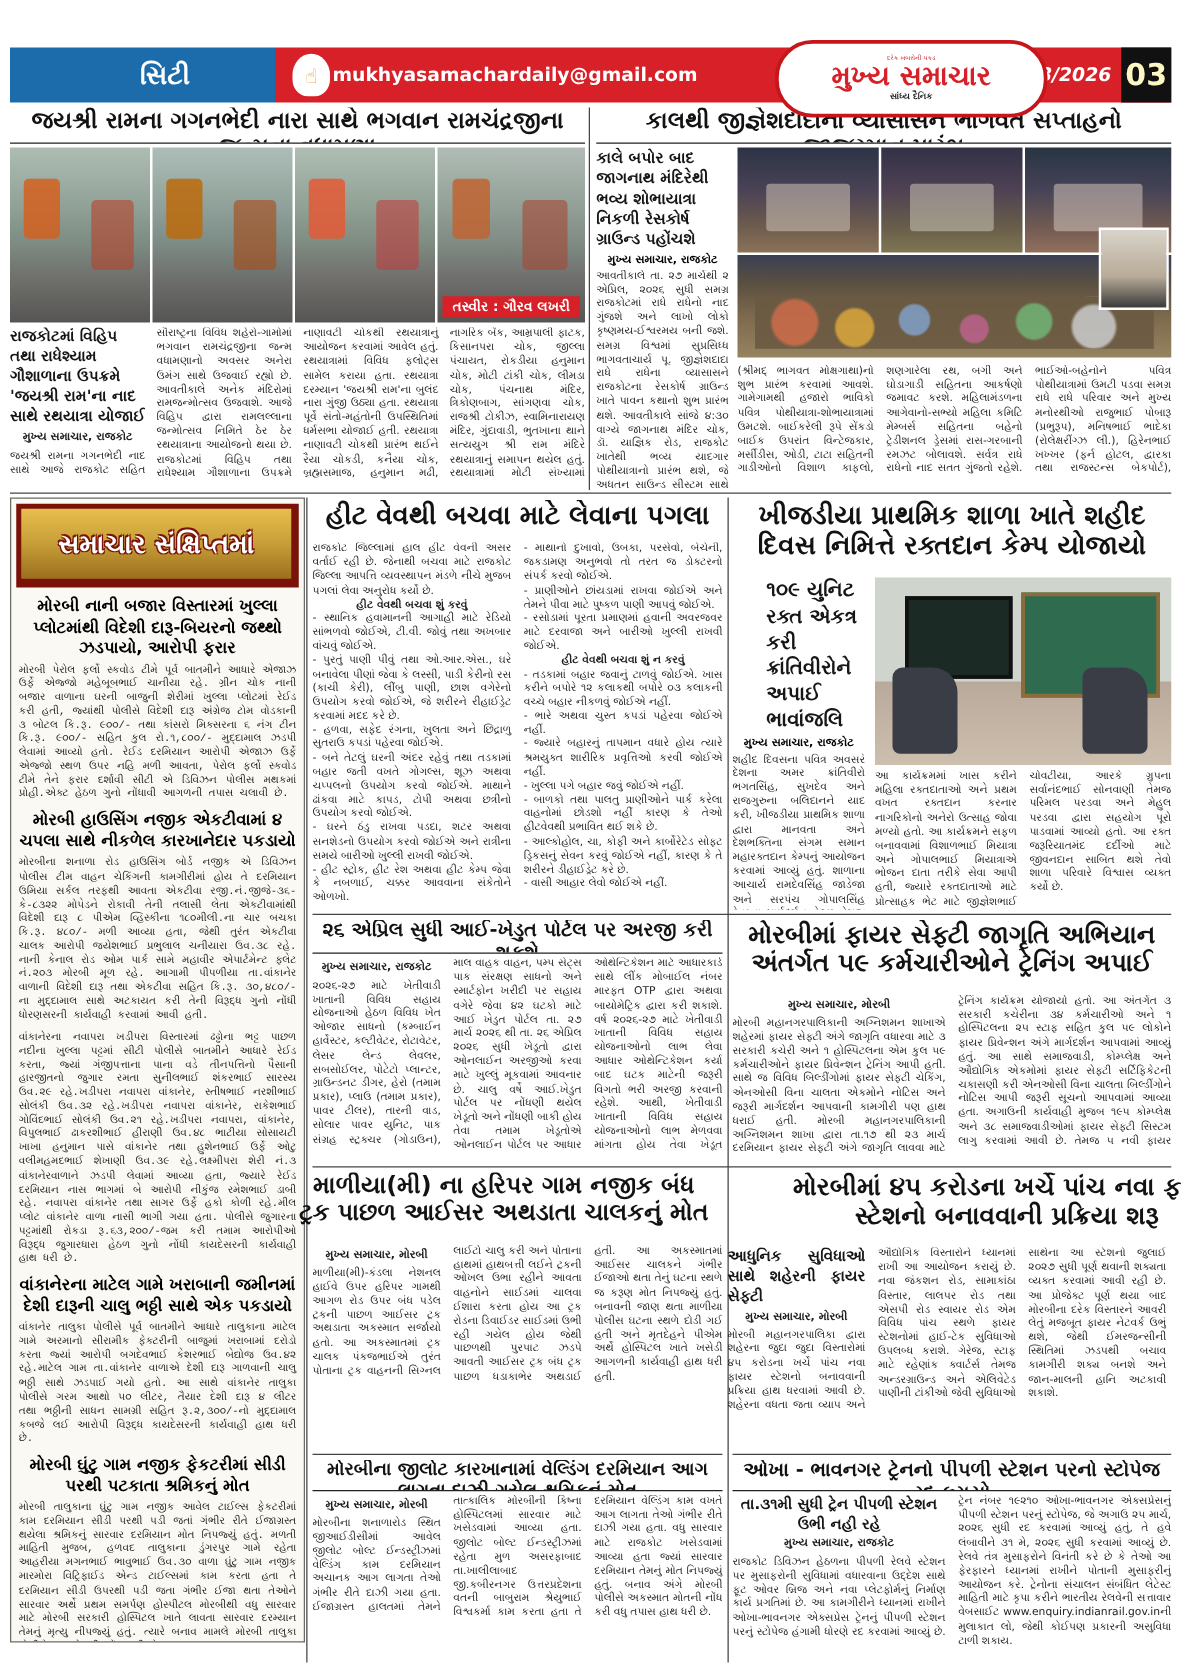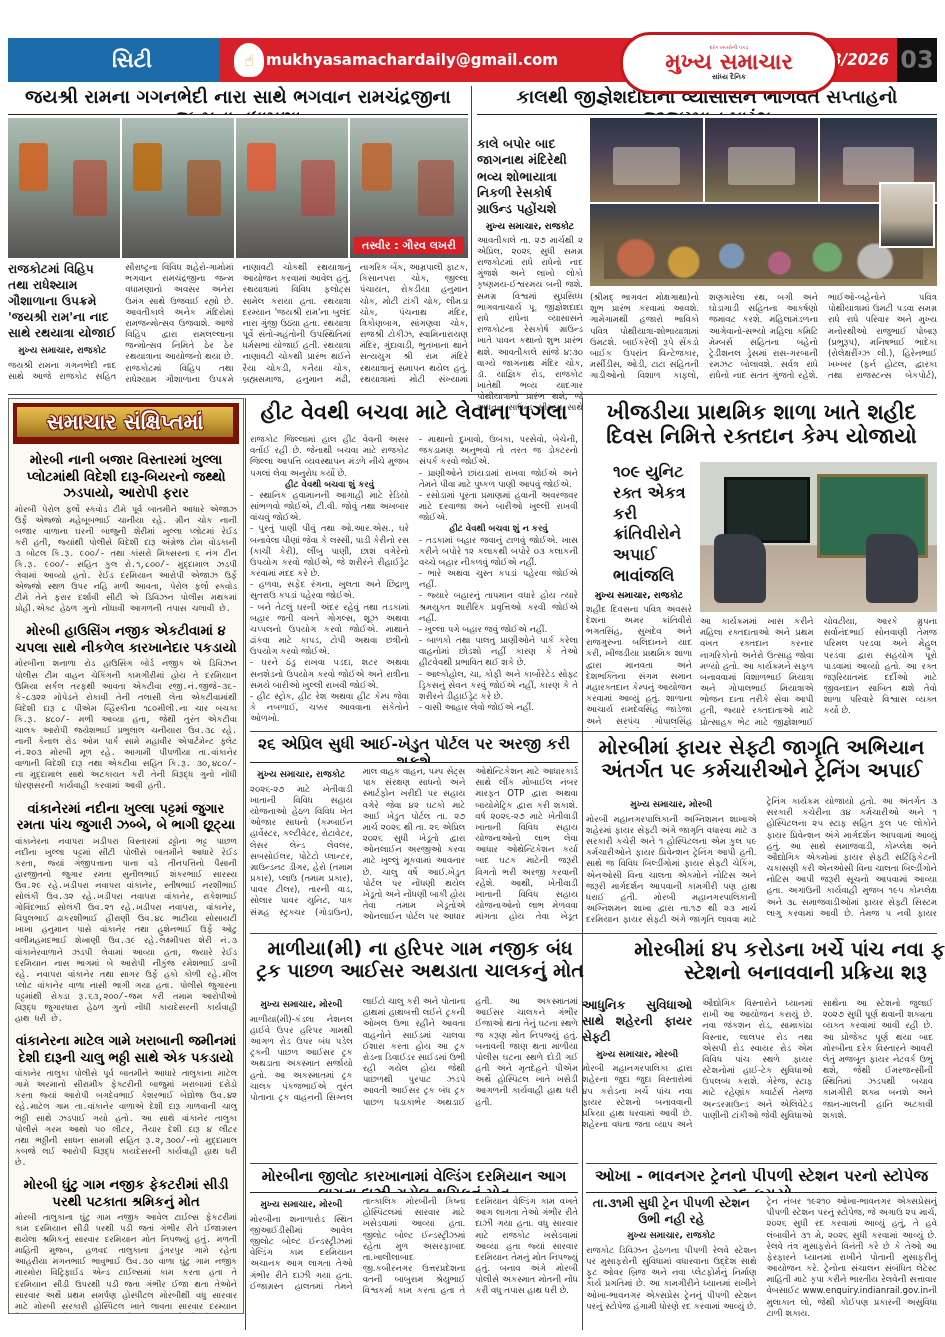--- a/index.html
+++ b/index.html
@@ -11,21 +11,21 @@
   .blue-box{position:absolute;left:0;top:0;width:212px;height:44px;background:#1c6cab;display:flex;align-items:center;justify-content:center;}
   .blue-box span{color:#fff;font-size:21px;font-weight:bold;margin-left:36px;}
   .red-bar{position:absolute;left:212px;top:0;width:717px;height:44px;background:#d72027;display:flex;align-items:center;}
   .email{color:#fff;font-size:15px;font-weight:bold;margin-left:46px;}
   .hand{position:absolute;left:14px;top:5px;width:30px;height:34px;background:#fff;border-radius:50% 50% 40% 40%;display:flex;align-items:center;justify-content:center;font-size:16px;color:#e8a33d;}
   .masthead{position:absolute;left:400px;top:-6px;width:212px;height:56px;background:#fff;border:3px solid #c6151b;border-radius:30px;display:flex;flex-direction:column;align-items:center;justify-content:center;z-index:5;text-align:center;}
   .masthead .m-top{font-size:5px;color:#c6151b;line-height:1;}
   .masthead .m-title{font-size:22px;font-weight:bold;color:#d72027;line-height:1.05;}
   .masthead .m-sub{font-size:7px;color:#222;font-weight:bold;line-height:1;}
   .date-txt{position:absolute;right:48px;top:0;height:44px;display:flex;align-items:center;color:#fff;font-size:15px;font-weight:bold;font-style:italic;}
-  .pagenum{position:absolute;right:0;top:0;width:40px;height:44px;background:#111;color:#737373;font-size:24px;font-weight:bold;display:flex;align-items:center;justify-content:center;}
+  .pagenum{position:absolute;right:0;top:0;width:40px;height:44px;background:#111;color:#fef9c3;font-size:24px;font-weight:bold;display:flex;align-items:center;justify-content:center;}
   
   .headline{font-weight:bold;color:#121212;text-align:center;line-height:1.15;overflow:hidden;}
   .hl-rule{border-bottom:1.5px solid #222;}
   .subhead{font-weight:bold;color:#161616;line-height:1.3;overflow:hidden;}
   .byline{font-weight:bold;font-size:9px;text-align:center;margin:3px 0;}
   .bodytext{font-size:8.6px;color:#1d1d1d;text-align:justify;line-height:1.3;overflow:hidden;}
   .cols2{column-count:2;column-gap:10px;}
   .cols3{column-count:3;column-gap:10px;}
   .cols4{column-count:4;column-gap:9px;}
   .prelines{white-space:pre-line;}
@@ -49,21 +49,21 @@
   .ph-class{background:linear-gradient(180deg,#cfd4cd 0%,#cfd4cd 55%,#b9a99b 56%,#cdbfae 100%);}
   .board{position:absolute;right:4%;top:8%;width:44%;height:52%;background:#2f6b4f;border:3px solid #8a6d3b;}
   .tvset{position:absolute;left:10%;top:10%;width:34%;height:40%;background:#1b2a24;border:3px solid #111;}
   .chair1,.chair2{position:absolute;bottom:6%;width:22%;height:46%;background:#3a3d46;border-radius:8px 20px 6px 6px;}
   .chair1{left:6%;} .chair2{right:8%;}
   .caption-box{position:absolute;right:4px;bottom:4px;background:#d72027;color:#fff;font-size:11px;font-weight:bold;padding:2px 8px;}
   .inset{position:absolute;border:2px solid #fff;background:linear-gradient(180deg,#d8d3c9 0%,#b8ab98 60%,#3a3a3a 100%);}
   
   #briefs{top:398px;left:8px;width:234px;height:914px;background:#fbf9f4;border:1px solid #6b6b6b;overflow:hidden;}
   .briefs-head{margin:4px;background:#7a1208;padding:4px 6px 7px 4px;}
-  .briefs-head-inner{background:linear-gradient(180deg,#e9bd4e 0%,#caa23a 45%,#9c6f1e 100%);padding:3px 4px;text-align:center;}
+  .briefs-head-inner{background:linear-gradient(180deg,#e9bd4e 0%,#caa23a 45%,#9c6f1e 100%);padding:16px 4px;text-align:center;}
   .briefs-head-inner span{color:#fff;font-size:21px;font-weight:bold;text-shadow:1px 1px 0 #7a1208,-1px 1px 0 #7a1208,1px -1px 0 #7a1208,-1px -1px 0 #7a1208;}
   .brief-item{padding:2px 6px 4px 6px;}
   .brief-title{font-size:13.2px;font-weight:bold;text-align:center;line-height:1.25;margin:2px 0 3px 0;}
   .brief-body{font-size:8.4px;text-align:justify;line-height:1.32;color:#1d1d1d;font-family:Liberation Mono, monospace;}
   .center-bold{font-weight:bold;text-align:center;}
 </style>
 </head>
 <body>
 
 <div id="page">
@@ -98,21 +98,21 @@
   <div class="abs bodytext cols4" style="top:262px;left:8px;width:460px;height:130px;">
     <div class="subhead" style="font-size:12.3px;text-align:left;">રાજકોટમાં વિહિપ તથા રાધેશ્યામ ગૌશાળાના ઉપક્રમે 'જયશ્રી રામ'ના નાદ સાથે રથયાત્રા યોજાઈ</div>
     <div class="byline">મુખ્ય સમાચાર, રાજકોટ</div>
     <span>જયશ્રી રામના ગગનભેદી નાદ સાથે આજે રાજકોટ સહિત સૌરાષ્ટ્રના વિવિધ શહેરો-ગામોમાં ભગવાન રામચંદ્રજીના જન્મ વધામણાનો અવસર અનેરા ઉમંગ સાથે ઉજવાઈ રહ્યો છે. આવતીકાલે અનેક મંદિરોમાં રામજન્મોત્સવ ઉજવાશે. આજે વિહિપ દ્વારા રામલલ્લાના જન્મોત્સવ નિમિતે ઠેર ઠેર રથયાત્રાના આયોજનો થયા છે. રાજકોટમાં વિહિપ તથા રાધેશ્યામ ગૌશાળાના ઉપક્રમે નાણાવટી ચોકથી રથયાત્રાનું આયોજન કરવામાં આવેલ હતું. રથયાત્રામાં વિવિધ ફલોટ્સ સામેલ કરાયા હતા. રથયાત્રા દરમ્યાન 'જયશ્રી રામ'ના બુલંદ નારા ગુંજી ઉઠ્યા હતા. રથયાત્રા પૂર્વે સંતો-મહંતોની ઉપસ્થિતિમાં ધર્મસભા યોજાઈ હતી. રથયાત્રા નાણાવટી ચોકથી પ્રારંભ થઈને રૈયા ચોકડી, કનૈયા ચોક, બ્રહ્મસમાજ, હનુમાન મઢી, નાગરિક બેંક, આમ્રપાલી ફાટક, કિસાનપરા ચોક, જીલ્લા પંચાયત, રોકડીયા હનુમાન ચોક, મોટી ટાંકી ચોક, લીમડા ચોક, પંચનાથ મંદિર, ત્રિકોણબાગ, સાંગણવા ચોક, રાજશ્રી ટોકીઝ, સ્વામિનારાયણ મંદિર, ગુંદાવાડી, ભુતખાના થાને સત્યયુગ શ્રી રામ મંદિરે રથયાત્રાનું સમાપન થયેલ હતું. રથયાત્રામાં મોટી સંખ્યામાં ફલોટ્સ રજુ કરાયા હતા. પૂ. મહંત રાધેશ્યામ બાપુ, વિહિપના માવજીભાઈ કોટીચા, નરેન્દ્રભાઈ દવે, હસુભાઈ ભગદેવ, શાંતુભાઈ રૂપારેલીયા, ભુપતભાઈ ગોવાણી, વિજયભાઈ વાંક સહિતના અગ્રણીઓ ઉપસ્થિત રહ્યા હતા.</span>
   </div>
 
   <div class="abs vrule" style="top:86px;left:471px;height:306px;"></div>
 
   <div class="abs headline hl-rule" style="top:86px;left:477px;width:460px;height:28px;font-size:18.5px;">કાલથી જીજ્ઞેશદાદાના વ્યાસાસને ભાગવત સપ્તાહનો જાજરમાન પ્રારંભ</div>
 
-  <div class="abs" style="top:136px;left:477px;width:106px;height:274px;overflow:hidden;">
+  <div class="abs" style="top:118px;left:477px;width:106px;height:274px;overflow:hidden;">
     <div class="subhead" style="font-size:12.6px;">કાલે બપોર બાદ જાગનાથ મંદિરેથી ભવ્ય શોભાયાત્રા નિકળી રેસકોર્ષ ગ્રાઉન્ડ પહોંચશે</div>
     <div class="byline">મુખ્ય સમાચાર, રાજકોટ</div>
     <div class="bodytext">આવતીકાલે તા. ૨૭ માર્ચથી ૨ એપ્રિલ, ૨૦૨૬ સુધી સમગ્ર રાજકોટમાં રાધે રાધેનો નાદ ગુંજશે અને લાખો લોકો કૃષ્ણમય-ઈશ્વરમય બની જશે. સમગ્ર વિશ્વમાં સુપ્રસિધ્ધ ભાગવતાચાર્ય પૂ. જીજ્ઞેશદાદા રાધે રાધેના વ્યાસાસને રાજકોટના રેસકોર્ષ ગ્રાઉન્ડ ખાતે પાવન કથાનો શુભ પ્રારંભ થશે. આવતીકાલે સાંજે ૪:૩૦ વાગ્યે જાગનાથ મંદિર ચોક, ડૉ. યાજ્ઞિક રોડ, રાજકોટ ખાતેથી ભવ્ય યાદગાર પોથીયાત્રાનો પ્રારંભ થશે, જે અધતન સાઉન્ડ સીસ્ટમ સાથે રેસકોર્ષ પહોંચશે. પવિત્ર પોથીજીને વાજતે-ગાજતે વ્યાસપીઠ સુધી લઈ જવાશે.</div>
   </div>
 
   <div class="abs" style="top:118px;left:590px;width:347px;height:168px;">
     <div class="photo ph-night" style="position:absolute;left:0;top:0;width:113px;height:84px;"></div>
     <div class="photo ph-night" style="position:absolute;left:115px;top:0;width:113px;height:84px;filter:hue-rotate(18deg);"></div>
     <div class="photo ph-night" style="position:absolute;left:230px;top:0;width:117px;height:84px;filter:hue-rotate(-15deg);"></div>
     <div class="photo ph-crowd" style="position:absolute;left:0;top:86px;width:347px;height:82px;"></div>
@@ -131,21 +131,20 @@
     </div>
     <div class="brief-item">
       <div class="brief-title">મોરબી નાની બજાર વિસ્તારમાં ખુલ્લા પ્લોટમાંથી વિદેશી દારૂ-બિયરનો જથ્થો ઝડપાયો, આરોપી ફરાર</div>
       <div class="brief-body">મોરબી પેરોલ ફર્લો સ્કવોડ ટીમે પૂર્વ બાતમીને આધારે એજાઝ ઉર્ફે એજ્જો મહેબૂબભાઈ ચાનીયા રહે. ગ્રીન ચોક નાની બજાર વાળાના ઘરની બાજુની શેરીમાં ખુલ્લા પ્લોટમાં રેઈડ કરી હતી, જ્યાંથી પોલીસે વિદેશી દારૂ અંગ્રેજ ટોમ વોડકાની ૩ બોટલ કિ.રૂ. ૯૦૦/- તથા કાંસરો મિક્સરના ૬ નંગ ટીન કિ.રૂ. ૯૦૦/- સહિત કુલ રો.૧,૮૦૦/- મુદ્દામાલ ઝડપી લેવામાં આવ્યો હતો. રેઈડ દરમિયાન આરોપી એજાઝ ઉર્ફે એજ્જો સ્થળ ઉપર નહિ મળી આવતા, પેરોલ ફર્લો સ્કવોડ ટીમે તેને ફરાર દર્શાવી સીટી એ ડિવિઝન પોલીસ મથકમાં પ્રોહી.એક્ટ હેઠળ ગુનો નોંધાવી આગળની તપાસ ચલાવી છે.</div>
     </div>
     <div class="brief-item">
       <div class="brief-title">મોરબી હાઉસિંગ નજીક એકટીવામાં ૪ ચપલા સાથે નીકળેલ કારખાનેદાર પકડાયો</div>
       <div class="brief-body">મોરબીના શનાળા રોડ હાઉસિંગ બોર્ડ નજીક એ ડિવિઝન પોલીસ ટીમ વાહન ચેકિંગની કામગીરીમાં હોય તે દરમિયાન ઉમિયા સર્કલ તરફથી આવતા એકટીવા રજી.નં.જીજે-૩૬-કે-૮૩૨૨ મોપેડને રોકાવી તેની તલાસી લેતા એકટીવામાંથી વિદેશી દારૂ ૮ પીએમ વ્હિસ્કીના ૧૮૦મીલી.ના ચાર બચકા કિ.રૂ. ૪૮૦/- મળી આવ્યા હતા, જેથી તુરંત એકટીવા ચાલક આરોપી જયેશભાઈ પ્રભુલાલ ચનીયારા ઉવ.૩૮ રહે. નાની કેનાલ રોડ ઓમ પાર્ક સામે મહાવીર એપાર્ટમેન્ટ ફ્લેટ નં.૨૦૩ મોરબી મૂળ રહે. આગામી પીપળીયા તા.વાંકાનેર વાળાની વિદેશી દારૂ તથા એકટીવા સહિત કિ.રૂ. ૩૦,૪૮૦/-ના મુદ્દામાલ સાથે અટકાયત કરી તેની વિરૂદ્ધ ગુનો નોંધી ધોરણસરની કાર્યવાહી કરવામાં આવી હતી.</div>
     </div>
     <div class="brief-item">
-      <div class="brief-title">વાંકાનેરમાં નદીના ખુલ્લા પટ્ટમાં જુગાર રમતા પાંચ જુગારી ઝબ્બે, બે ભાગી છૂટ્યા</div>
       <div class="brief-body">વાંકાનેરના નવાપરા ખડીપરા વિસ્તારમાં ઢઢ્ઢોના ભટ્ટ પાછળ નદીના ખુલ્લા પટ્ટમાં સીટી પોલીસે બાતમીને આધારે રેઈડ કરતા, જ્યાં ગંજીપત્તાના પાના વડે તીનપત્તિનો પૈસાની હારજીતનો જુગાર રમતા સુનીલભાઈ શંકરભાઈ સારસ્ય ઉવ.૨૯ રહે.ખડીપરા નવાપરા વાંકાનેર, સ્તીષભાઈ નરશીભાઈ સોલંકી ઉવ.૩૨ રહે.ખડીપરા નવાપરા વાંકાનેર, રાકેશભાઈ ગોવિંદભાઈ સોલંકી ઉવ.૨૧ રહે.ખડીપરા નવાપરા, વાંકાનેર, વિપુલભાઈ ઢાકરશીભાઈ હીરાણી ઉવ.૪૮ ભાટીયા સોસાયટી ખાખા હનુમાન પાસે વાંકાનેર તથા હુશેનભાઈ ઉર્ફે ઓટુ વલીમહમદભાઈ શેખાણી ઉવ.૩૯ રહે.લક્ષ્મીપરા શેરી નં.૩ વાંકાનેરવાળાને ઝડપી લેવામાં આવ્યા હતા, જ્યારે રેઈડ દરમિયાન નાસ ભાગમાં બે આરોપી નીકુંજ રમેશભાઈ ડાબી રહે. નવાપરા વાંકાનેર તથા સાગર ઉર્ફે હકો કોળી રહે.મીલ પ્લોટ વાંકાનેર વાળા નાસી ભાગી ગયા હતા. પોલીસે જુગારના પટ્ટમાંથી રોકડા રૂ.૬૩,૨૦૦/-જમ કરી તમામ આરોપીઓ વિરૂદ્ધ જુગારધારા હેઠળ ગુનો નોંધી કાયદેસરની કાર્યવાહી હાથ ધરી છે.</div>
     </div>
     <div class="brief-item">
       <div class="brief-title">વાંકાનેરના માટેલ ગામે ખરાબાની જમીનમાં દેશી દારૂની ચાલુ ભઠ્ઠી સાથે એક પકડાયો</div>
       <div class="brief-body">વાંકાનેર તાલુકા પોલીસે પૂર્વ બાતમીને આધારે તાલુકાના માટેલ ગામે અરમાનો સીરામીક ફેક્ટરીની બાજુમાં ખરાબામાં દરોડો કરતા જ્યાં આરોપી બગદેવભાઈ કેશરભાઈ બેદ્યોજ ઉવ.૪૨ રહે.માટેલ ગામ તા.વાંકાનેર વાળાએ દેશી દારૂ ગાળવાની ચાલુ ભઠ્ઠી સાથે ઝડપાઈ ગયો હતો. આ સાથે વાંકાનેર તાલુકા પોલીસે ગરમ આથો ૫૦ લીટર, તૈયાર દેશી દારૂ ૪ લીટર તથા ભઠ્ઠીની સાધન સામગ્રી સહિત રૂ.૨,૩૦૦/-નો મુદ્દામાલ કબજે લઈ આરોપી વિરૂદ્ધ કાયદેસરની કાર્યવાહી હાથ ધરી છે.</div>
     </div>
     <div class="brief-item">
       <div class="brief-title">મોરબી ઘુંટુ ગામ નજીક ફેકટરીમાં સીડી પરથી પટકાતા શ્રમિકનું મોત</div>
       <div class="brief-body">મોરબી તાલુકાના ઘુંટુ ગામ નજીક આવેલ ટાઈલ્સ ફેકટરીમાં કામ દરમિયાન સીડી પરથી પડી જતાં ગંભીર રીતે ઈજાગ્રસ્ત થયેલા શ્રમિકનું સારવાર દરમિયાન મોત નિપજ્યું હતું. મળતી માહિતી મુજબ, હળવદ તાલુકાના ડુંગરપુર ગામે રહેતા આહરીયા મગનભાઈ ભાવુભાઈ ઉવ.૩૦ વાળા ઘુંટુ ગામ નજીક મારમોરા વિટ્રિફાઈડ એન્ડ ટાઈલ્સમાં કામ કરતા હતા તે દરમિયાન સીડી ઉપરથી પડી જતા ગંભીર ઈજા થતા તેઓને સારવાર અર્થે પ્રથમ સમર્પણ હોસ્પીટલ મોરબીથી વધુ સારવાર માટે મોરબી સરકારી હોસ્પિટલ ખાતે લાવતા સારવાર દરમ્યાન તેમનું મૃત્યુ નીપજ્યું હતું. ત્યારે બનાવ મામલે મોરબી તાલુકા પોલીસે અ.મોતની નોંધ કરી છે.</div>
     </div>
@@ -205,21 +204,21 @@
   </div>
 
   <div class="abs headline" style="top:736px;left:586px;width:351px;height:56px;font-size:20px;">મોરબીમાં ફાયર સેફ્ટી જાગૃતિ અભિયાન અંતર્ગત ૫૯ કર્મચારીઓને ટ્રેનિંગ અપાઈ</div>
   <div class="abs bodytext cols2" style="top:796px;left:586px;width:351px;height:132px;">
     <div class="byline">મુખ્ય સમાચાર, મોરબી</div>
     <span>મોરબી મહાનગરપાલિકાની અગ્નિશમન શાખાએ શહેરમાં ફાયર સેફ્ટી અંગે જાગૃતિ વધારવા માટે ૩ સરકારી કચેરી અને ૧ હોસ્પિટલના એમ કુલ ૫૯ કર્મચારીઓને ફાયર પ્રિવેન્શન ટ્રેનિંગ આપી હતી. સાથે જ વિવિધ બિલ્ડીંગોમાં ફાયર સેફ્ટી ચેકિંગ, એનઓસી વિના ચાલતા એકમોને નોટિસ અને જરૂરી માર્ગદર્શન આપવાની કામગીરી પણ હાથ ધરાઈ હતી. મોરબી મહાનગરપાલિકાની અગ્નિશમન શાખા દ્વારા તા.૧૭ થી ૨૩ માર્ચ દરમિયાન ફાયર સેફ્ટી અંગે જાગૃતિ લાવવા માટે ટ્રેનિંગ કાર્યક્રમ યોજાયો હતો. આ અંતર્ગત ૩ સરકારી કચેરીના ૩૪ કર્મચારીઓ અને ૧ હોસ્પિટલના ૨૫ સ્ટાફ સહિત કુલ ૫૯ લોકોને ફાયર પ્રિવેન્શન અંગે માર્ગદર્શન આપવામાં આવ્યું હતું. આ સાથે સમાજવાડી, કોમ્પ્લેક્ષ અને ઔદ્યોગિક એકમોમાં ફાયર સેફ્ટી સર્ટિફિકેટની ચકાસણી કરી એનઓસી વિના ચાલતા બિલ્ડીંગોને નોટિસ આપી જરૂરી સૂચનો આપવામાં આવ્યા હતા. અગાઉની કાર્યવાહી મુજબ ૧૯૫ કોમ્પ્લેક્ષ અને ૩૮ સમાજવાડીઓમાં ફાયર સેફ્ટી સિસ્ટમ લાગુ કરવામાં આવી છે. તેમજ ૫ નવી ફાયર સેફ્ટી મંજૂરી માટેની અરજીઓ આરએફઓની કચેરીમાં મોકલવામાં આવી છે. આ સમગ્ર અભિયાનનો હેતુ નાગરિકોને ફાયર સેફ્ટી અંગે જાગૃત બનાવવાનો અને ઈમરજન્સીમાં જાન-માલની હાનિ અટકાવવાનો છે.</span>
   </div>
 
   <div class="abs hrule" style="top:933px;left:250px;width:687px;"></div>
 
-  <div class="abs headline" style="top:938px;left:256px;width:328px;height:54px;font-size:19px;">માળીયા(મી) ના હરિપર ગામ નજીક બંધ ટ્રક પાછળ આઈસર અથડાતા ચાલકનું મોત</div>
+  <div class="abs headline" style="top:938px;left:239px;width:328px;height:54px;font-size:19px;">માળીયા(મી) ના હરિપર ગામ નજીક બંધ ટ્રક પાછળ આઈસર અથડાતા ચાલકનું મોત</div>
   <div class="abs bodytext cols3" style="top:996px;left:250px;width:328px;height:162px;">
     <div class="byline">મુખ્ય સમાચાર, મોરબી</div>
     <span>માળીયા(મી)-કંડલા નેશનલ હાઈવે ઉપર હરિપર ગામથી આગળ રોડ ઉપર બંધ પડેલ ટ્રકની પાછળ આઈસર ટ્રક અથડાતા અકસ્માત સર્જાયો હતો. આ અકસ્માતમાં ટ્રક ચાલક પંકજભાઈએ તુરંત પોતાના ટ્રક વાહનની સિગ્નલ લાઈટો ચાલુ કરી અને પોતાના હાથમાં હાથબત્તી લઈને ટ્રકની ઓખલ ઉભા રહીને આવતા વાહનોને સાઈડમાં ચાલવા ઈશારા કરતા હોય આ ટ્રક રોડના ડિવાઈડર સાઈડમાં ઉભી રહી ગયેલ હોય જેથી પાછળથી પુરપાટ ઝડપે આવતી આઈસર ટ્રક બંધ ટ્રક પાછળ ધડાકાભેર અથડાઈ હતી. આ અકસ્માતમાં આઈસર ચાલકને ગંભીર ઈજાઓ થતા તેનું ઘટના સ્થળે જ કરૂણ મોત નિપજ્યું હતું. બનાવની જાણ થતા માળીયા પોલીસ ઘટના સ્થળે દોડી ગઈ હતી અને મૃતદેહને પીએમ અર્થે હોસ્પિટલ ખાતે ખસેડી આગળની કાર્યવાહી હાથ ધરી હતી.</span>
   </div>
 
   <div class="abs headline" style="top:938px;left:586px;width:351px;height:56px;font-size:20px;margin-left:44px;">મોરબીમાં ૪૫ કરોડના ખર્ચે પાંચ નવા ફાયર સ્ટેશનો બનાવવાની પ્રક્રિયા શરૂ</div>
   <div class="abs bodytext cols3" style="top:998px;left:582px;width:351px;height:160px;">
     <div class="subhead" style="font-size:12.2px;">આધુનિક સુવિધાઓ સાથે શહેરની ફાયર સેફ્ટી</div>
     <div class="byline">મુખ્ય સમાચાર, મોરબી</div>
     <span>મોરબી મહાનગરપાલિકા દ્વારા શહેરના જુદા જુદા વિસ્તારોમાં ૪૫ કરોડના ખર્ચે પાંચ નવા ફાયર સ્ટેશનો બનાવવાની પ્રક્રિયા હાથ ધરવામાં આવી છે. શહેરના વધતા જતા વ્યાપ અને ઔદ્યોગિક વિસ્તારોને ધ્યાનમાં રાખી આ આયોજન કરાયું છે. નવા જંકશન રોડ, સામાકાંઠા વિસ્તાર, લાલપર રોડ તથા એસપી રોડ સ્વાયર રોડ એમ વિવિધ પાંચ સ્થળે ફાયર સ્ટેશનોમાં હાઈ-ટેક સુવિધાઓ ઉપલબ્ધ કરાશે. ગેરેજ, સ્ટાફ માટે રહેણાંક ક્વાર્ટર્સ તેમજ અન્ડરગ્રાઉન્ડ અને એલિવેટેડ પાણીની ટાંકીઓ જેવી સુવિધાઓ સાથેના આ સ્ટેશનો જુલાઈ ૨૦૨૭ સુધી પૂર્ણ થવાની શક્યતા વ્યક્ત કરવામાં આવી રહી છે. આ પ્રોજેક્ટ પૂર્ણ થયા બાદ મોરબીના દરેક વિસ્તારને આવરી લેતું મજબૂત ફાયર નેટવર્ક ઉભું થશે, જેથી ઈમરજન્સીની સ્થિતિમાં ઝડપથી બચાવ કામગીરી શક્ય બનશે અને જાન-માલની હાનિ અટકાવી શકાશે.</span>

